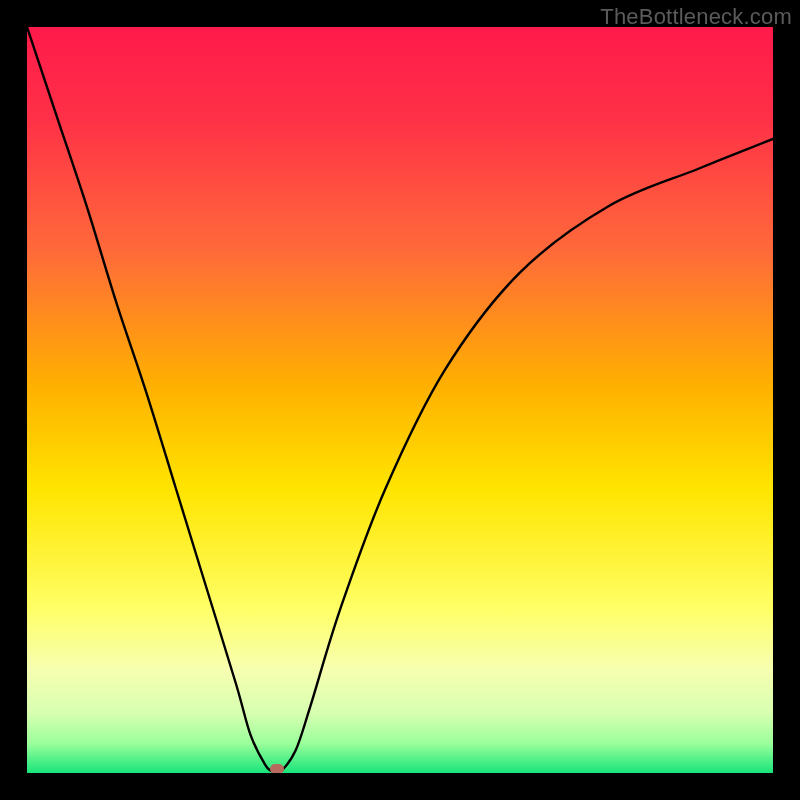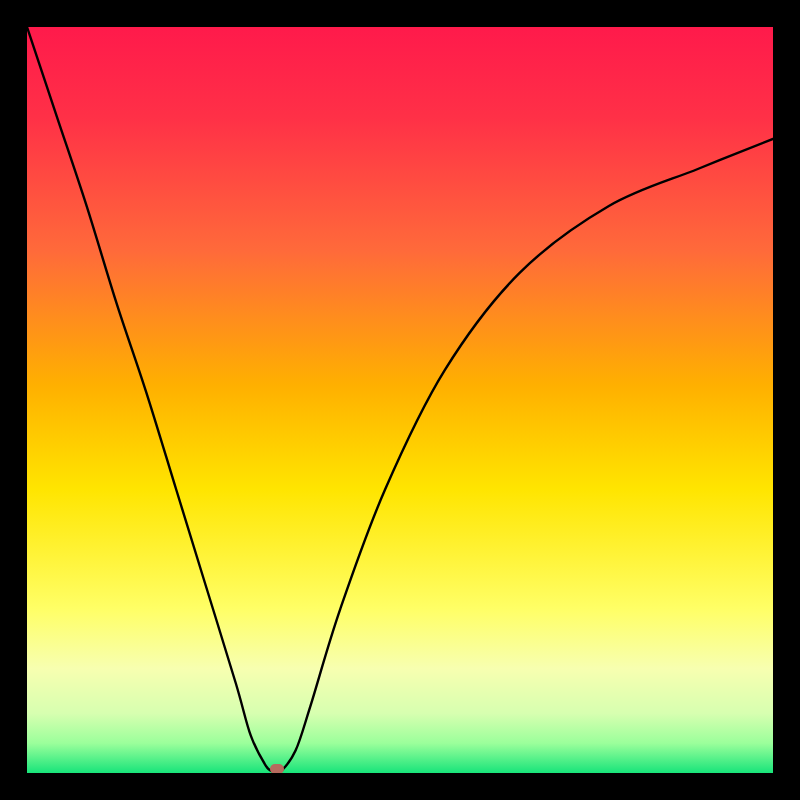--- a/index.html
+++ b/index.html
@@ -46,20 +46,21 @@
     border-radius: 5px;
     transform: translate(-50%, -50%);
     z-index: 4;
   }
 </style>
 </head>
 <body>
 
 <div class="frame">
 
+  <div class="watermark">TheBottleneck.com</div>
 
   <div class="plot">
     <svg id="plot-svg" width="746" height="746" viewBox="0 0 746 746">
       <defs>
         <linearGradient id="bg-grad" x1="0" y1="0" x2="0" y2="1">
             <stop offset="0%" stop-color="#ff1a4b"></stop>
             <stop offset="12%" stop-color="#ff3047"></stop>
             <stop offset="30%" stop-color="#ff6a3a"></stop>
             <stop offset="48%" stop-color="#ffb000"></stop>
             <stop offset="62%" stop-color="#ffe500"></stop>

